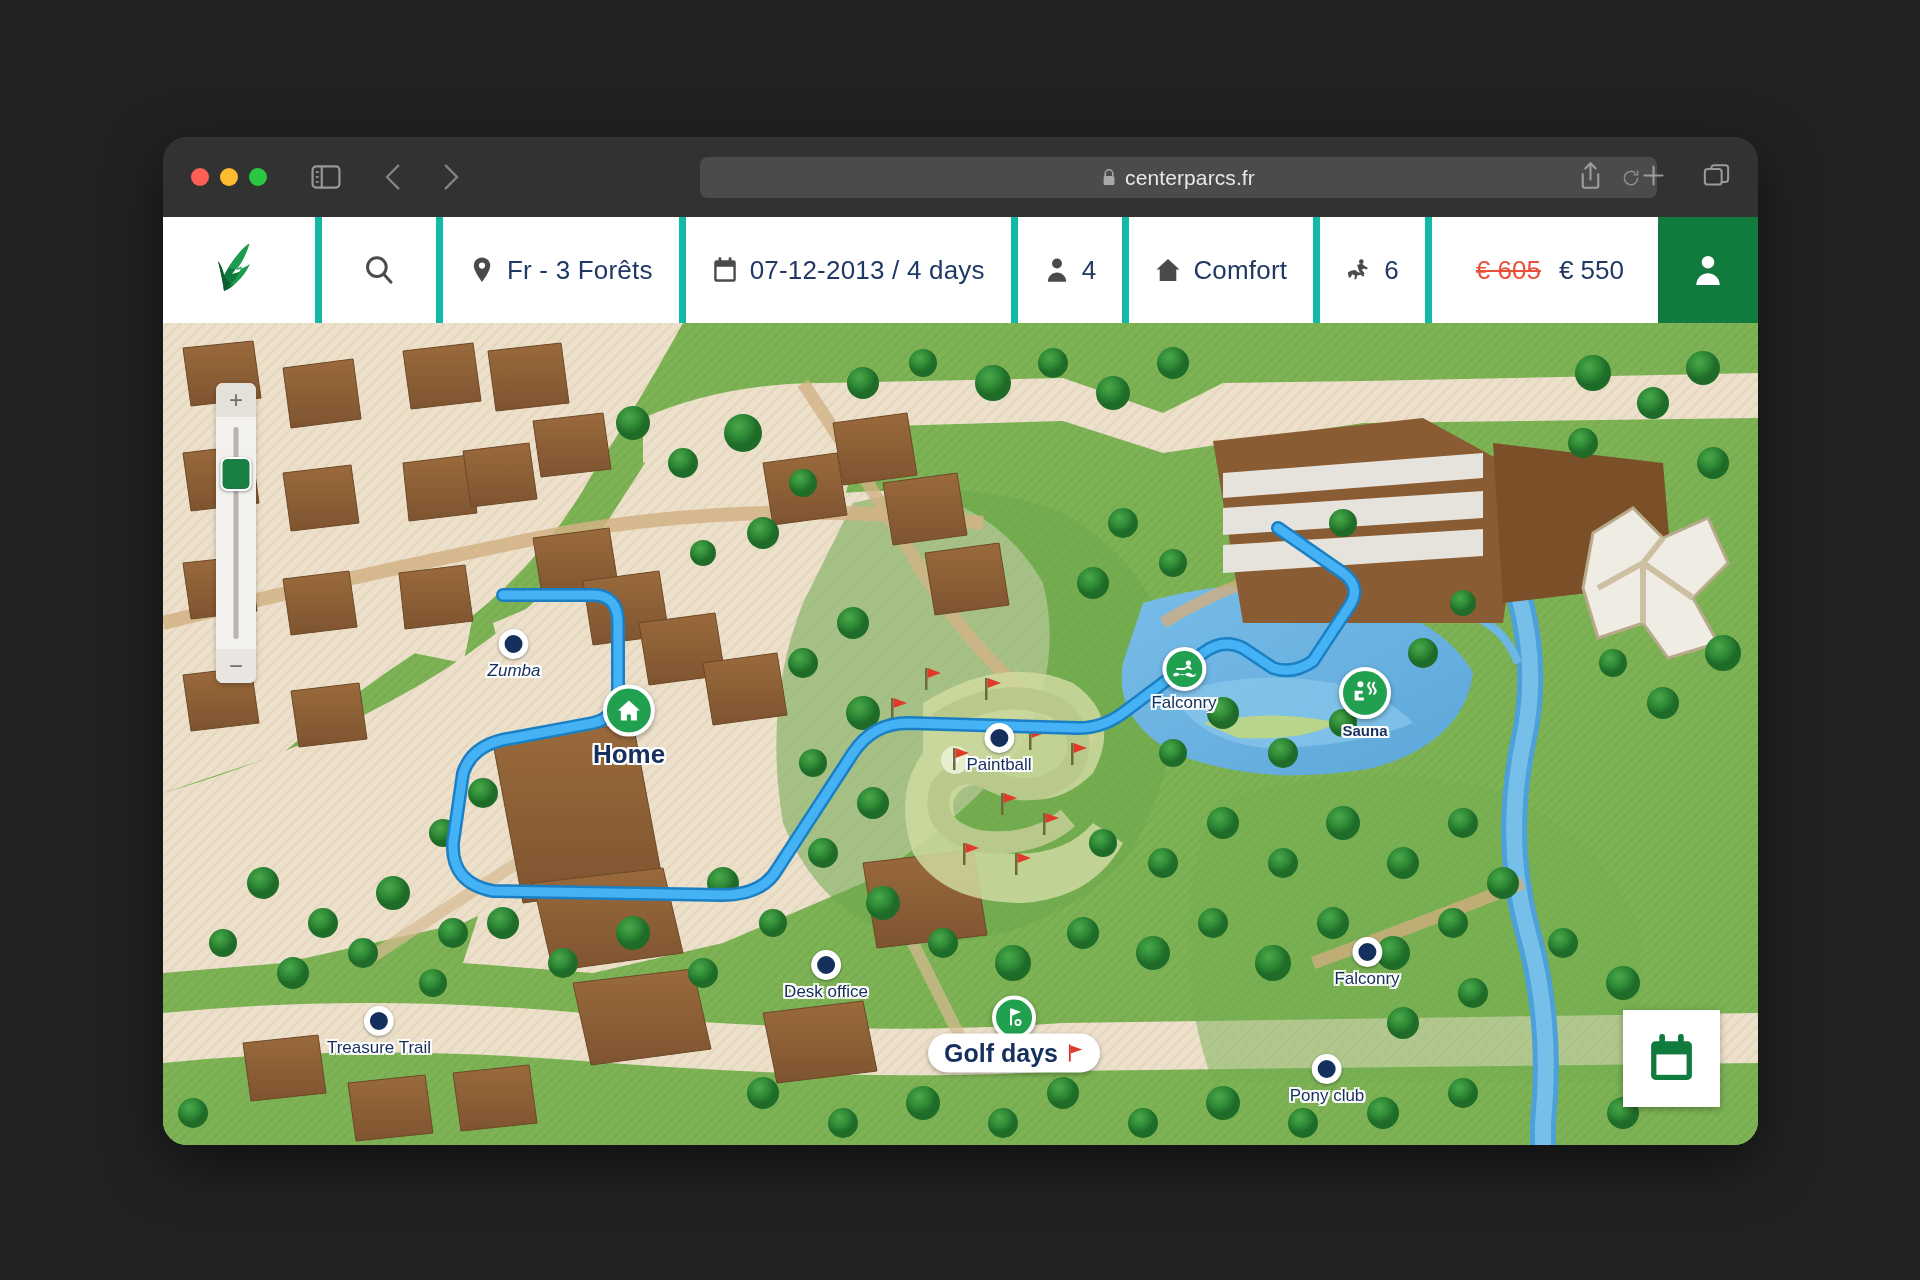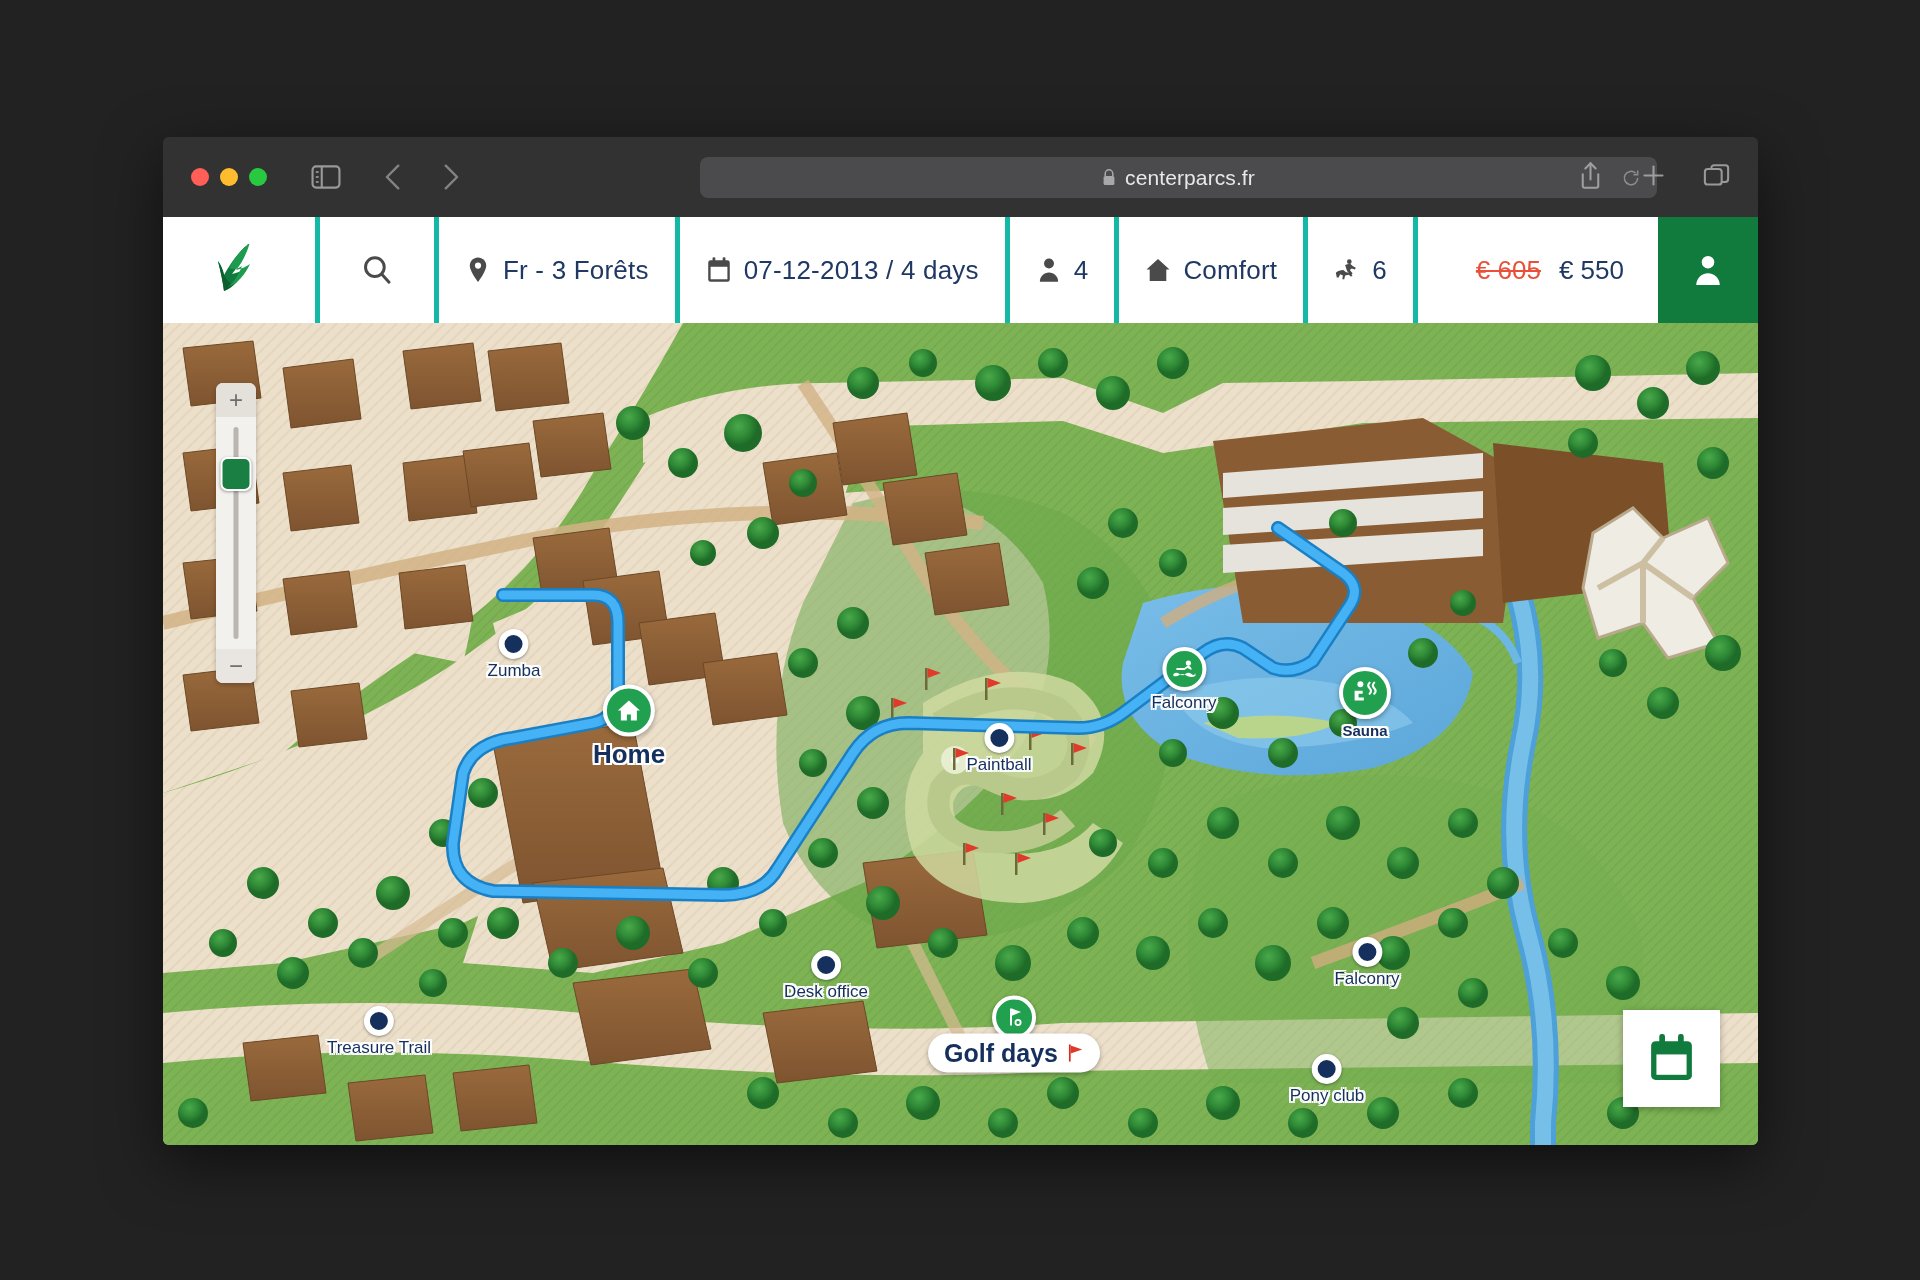--- a/index.html
+++ b/index.html
@@ -8,21 +8,21 @@
     background: #222222;
     font-family: "Liberation Sans", sans-serif;
     overflow: hidden;
   }
 
   
   #browser-window {
     position: absolute;
     left: 163px; top: 137px;
     width: 1595px; height: 1008px;
-    border-radius: 6px;
+    border-radius: 24px;
     overflow: hidden;
     background: #2b2b2b;
     box-shadow: 0 18px 60px rgba(0,0,0,.55);
   }
   #titlebar {
     position: relative;
     height: 80px;
     background: #323232;
     display: flex; align-items: center;
   }
@@ -71,21 +71,21 @@
   
   #app-header {
     position: relative;
     height: 106px;
     background: #ffffff;
     display: flex; align-items: stretch;
     font-size: 0;
   }
   .hdr-cell {
     display: flex; align-items: center;
-    border-right: 5px solid #14b8a6;
+    border-right: 7px solid #14b8a6;
     padding: 0 26px;
     gap: 12px;
     height: 100%;
   }
   #brand-logo-cell { padding: 0 44px 0 42px; }
   #brand-logo { width: 66px; height: 52px; }
   #search-cell { padding: 0 40px; }
   #search-icon-svg { width: 34px; height: 34px; }
   .hdr-label {
     font-size: 26px;
@@ -598,21 +598,21 @@
     </svg>
 
     <div id="zoom-slider">
       <div id="zoom-in-button">+</div>
       <div id="zoom-track"></div>
       <div id="zoom-handle"></div>
       <div id="zoom-out-button">−</div>
     </div>
 
     <div id="markers-layer">
-        <div class="marker dot-marker" style="left: 351px; top: 332px;">
+        <div class="marker dot-marker" style="left: 351px; top: 332px; font-style: italic;">
           <div class="dot"></div>
           <div class="label">Zumba</div>
         </div>
         <div class="marker poi-marker home" style="left: 466px; top: 404px;">
           <div class="circle">
             <svg viewBox="0 0 26 26">
               <path d="M13 3 2 13h3v10h6v-6h4v6h6V13h3z" fill="#ffffff"></path>
             </svg>
           </div>
           <div class="label">Home</div>

